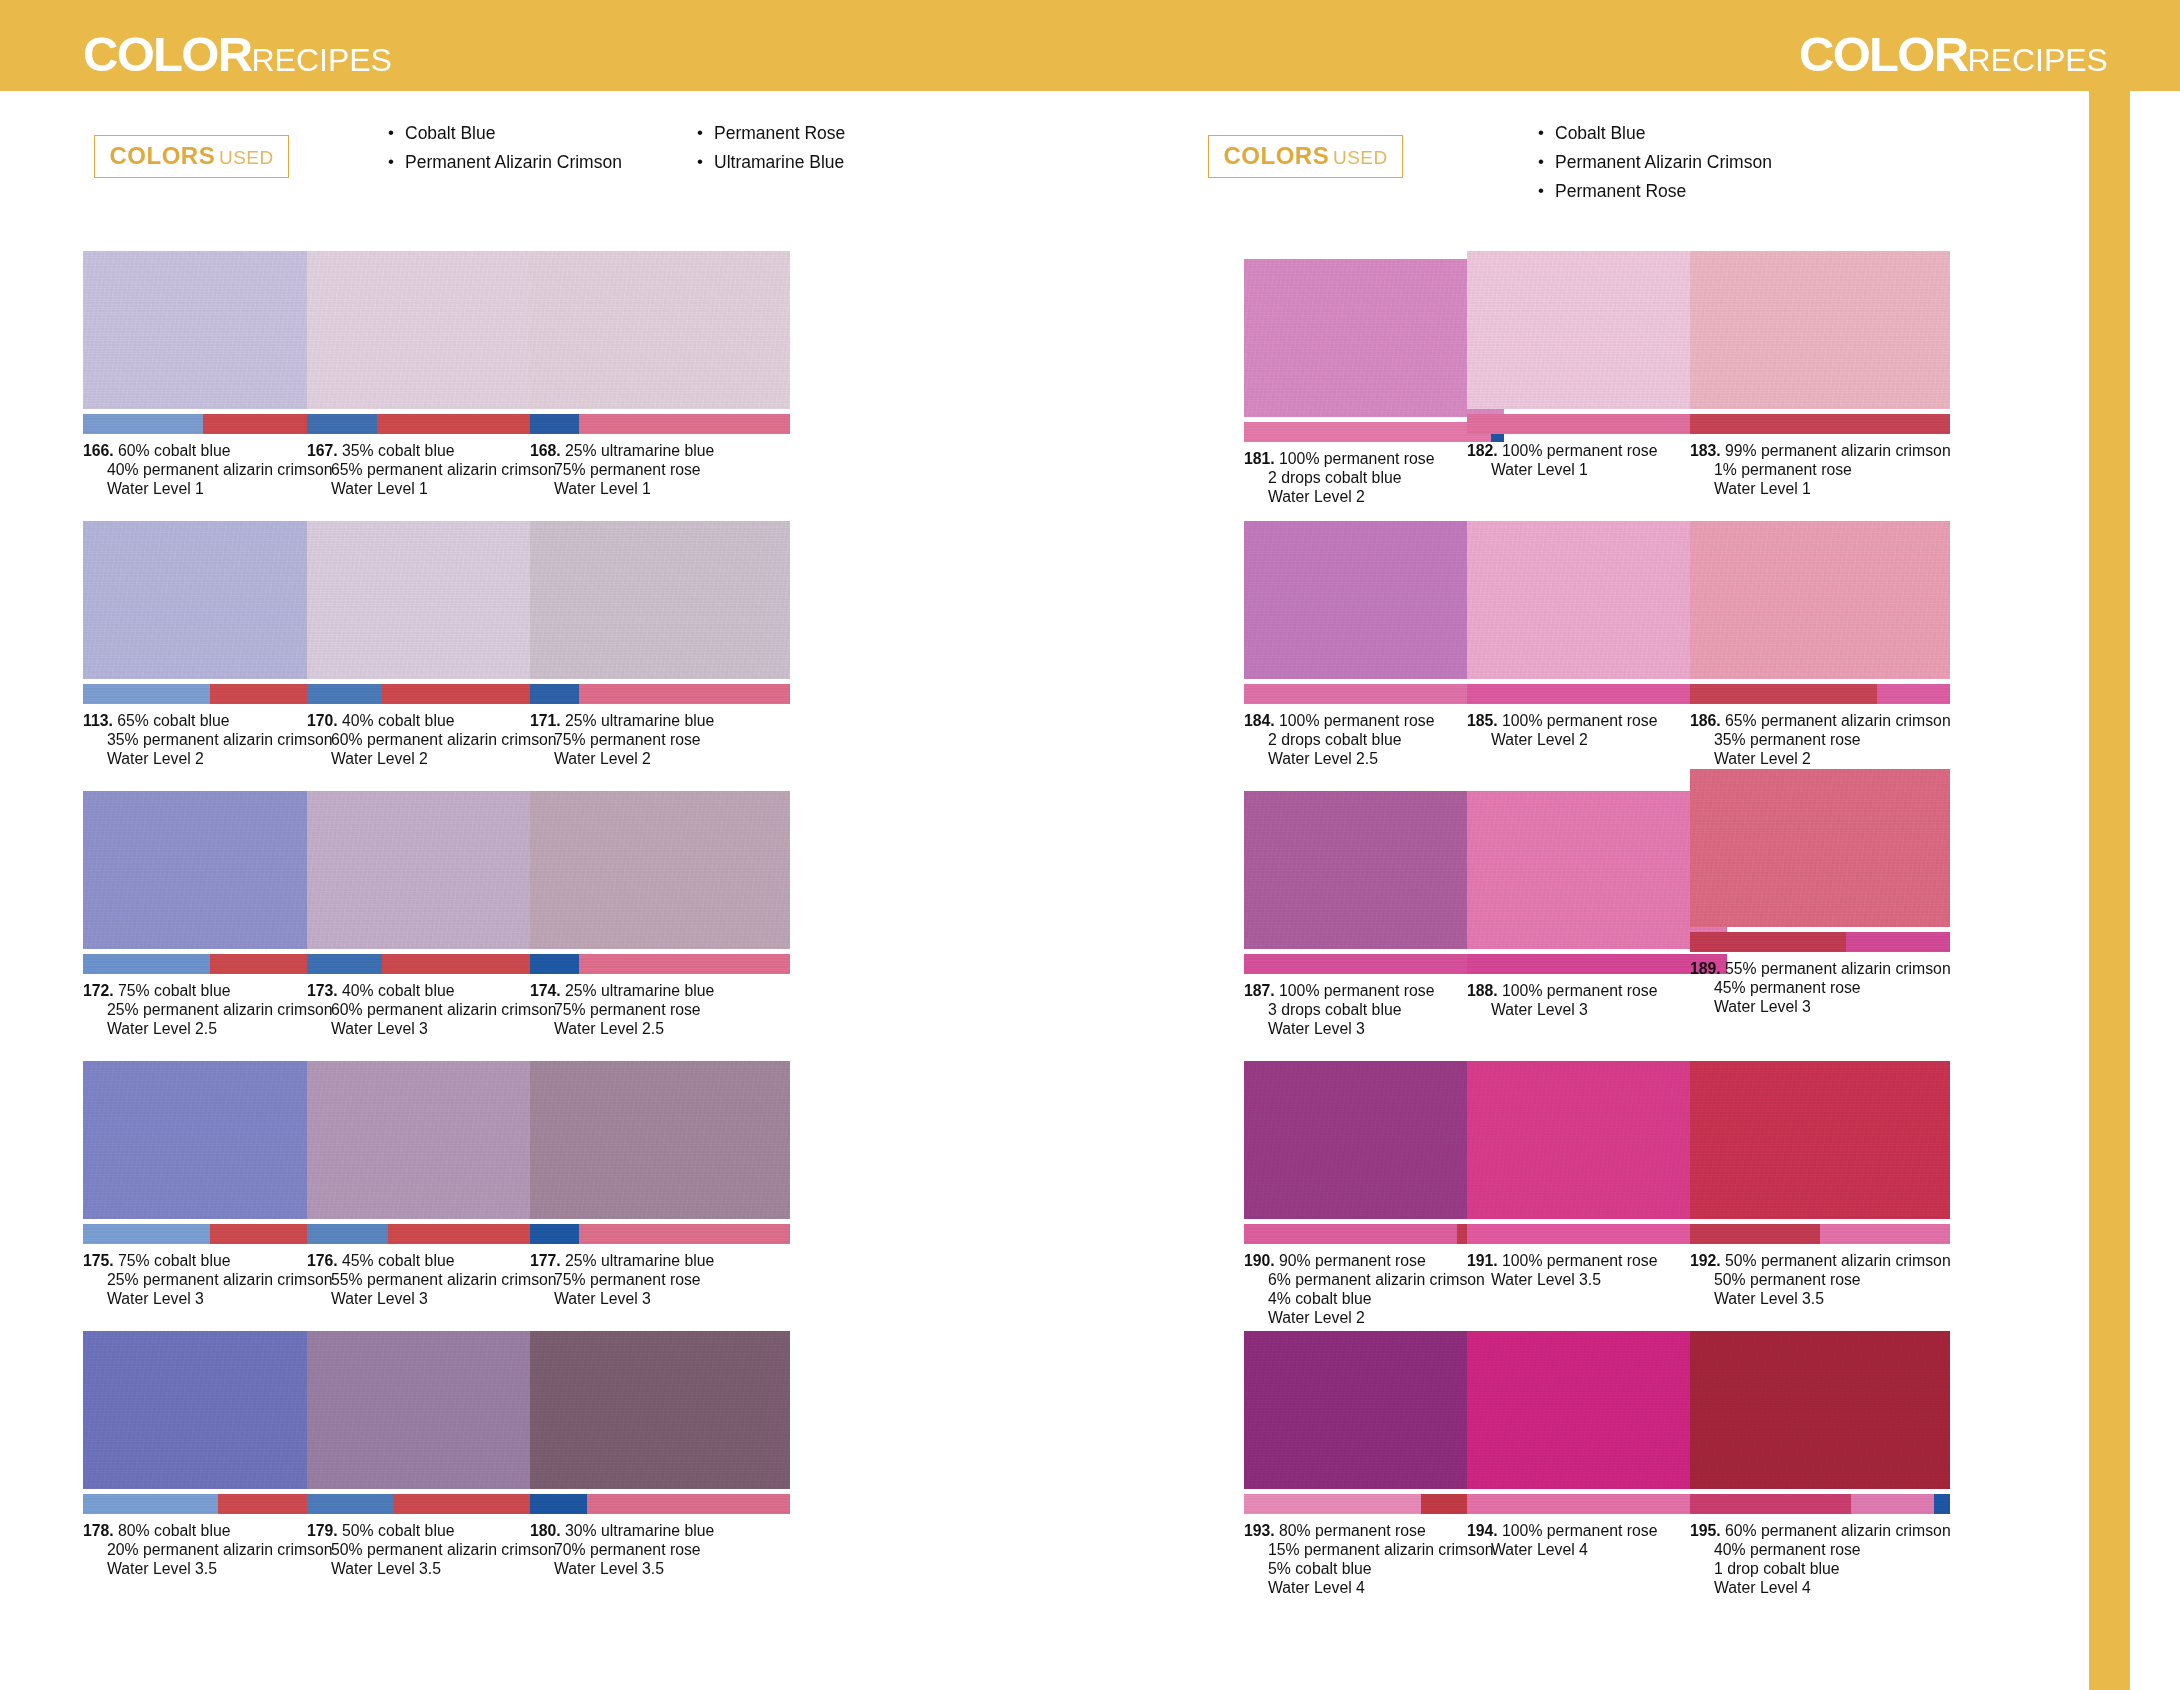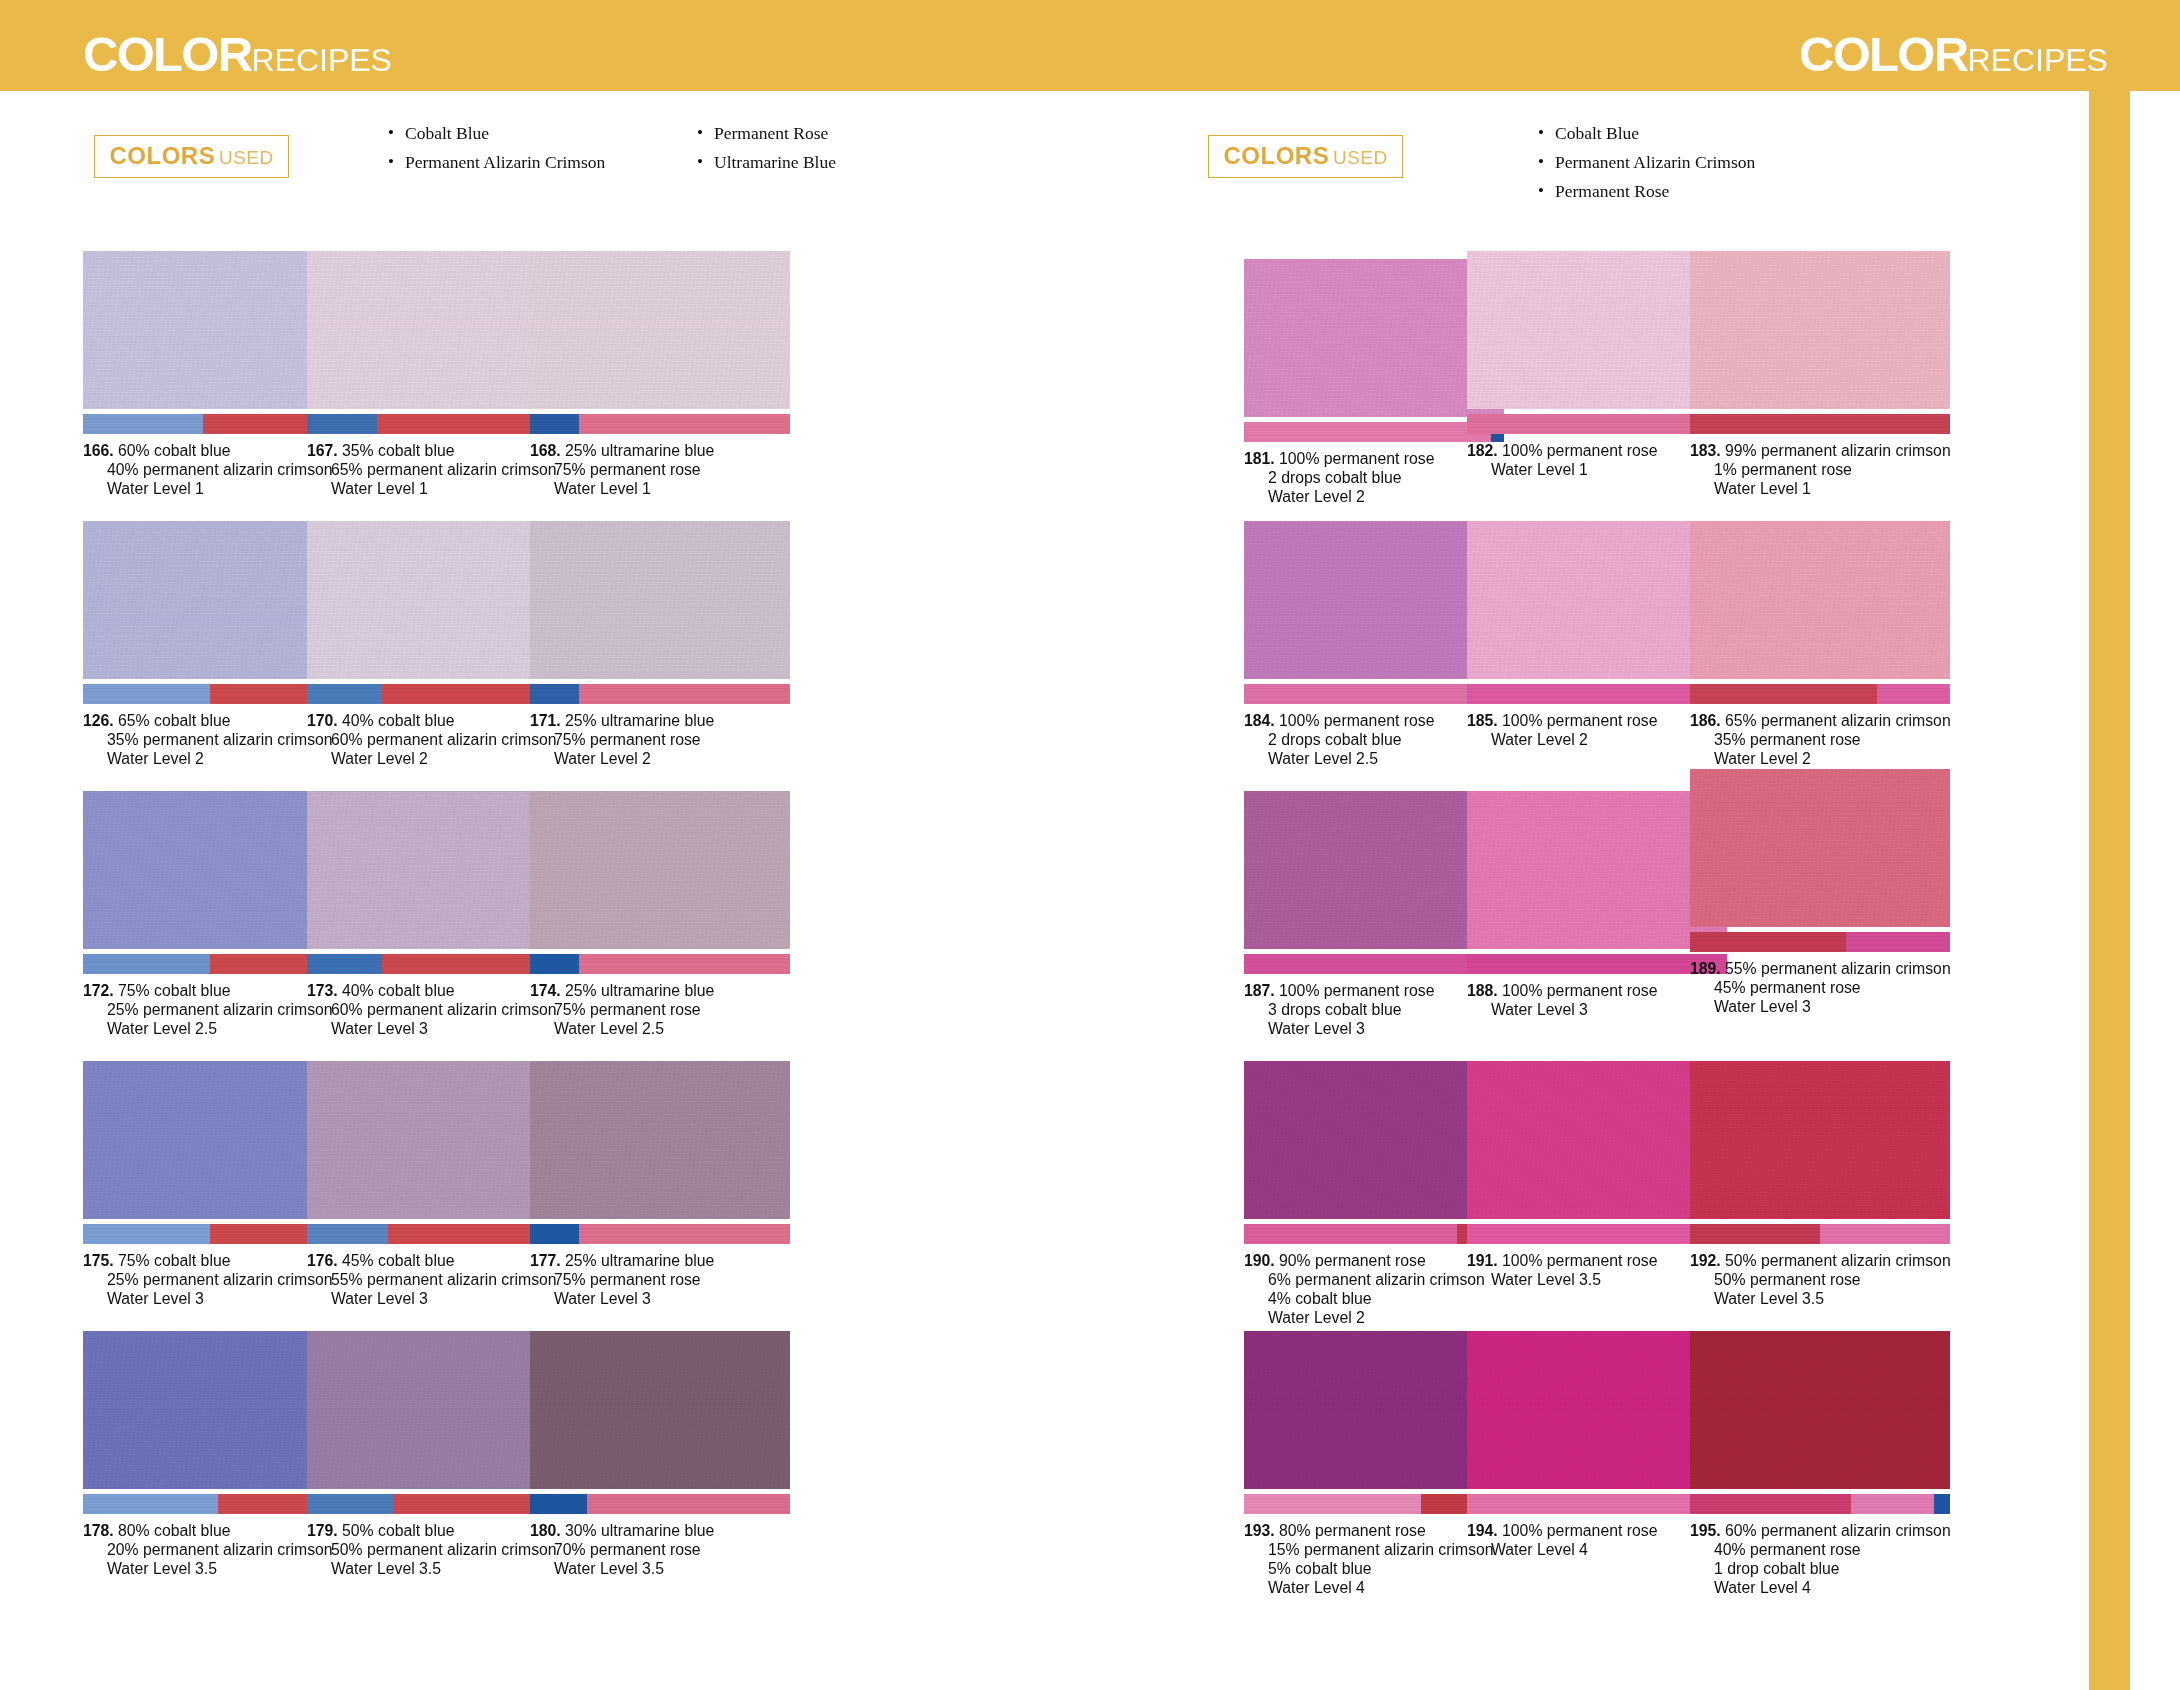--- a/index.html
+++ b/index.html
@@ -41,21 +41,21 @@
   
   .cu-box{
     position:absolute;
     border:1.7px solid #e0a93c;
     padding:6px 14.5px 6.8px 14.5px;
     white-space:nowrap;
   }
   .cu-box .cu-bold{color:#e0a93c;font-weight:700;font-size:24px;letter-spacing:0.5px;}
   .cu-box .cu-reg{color:#e2b75f;font-weight:400;font-size:19px;letter-spacing:0.5px;}
 
-  .cu-list{position:absolute;font-family:Liberation Serif, serif;}
+  .cu-list{position:absolute;}
   .cu-list li{
     list-style:none;
     font-size:17.5px;color:#111;line-height:29px;white-space:nowrap;
     position:relative;padding-left:17px;
   }
   .cu-list li:before{
     content:"\2022";position:absolute;left:0;top:-0.9px;font-size:17px;color:#111;
   }
   ul.cu-list{margin:0;padding:0;}
 
@@ -166,21 +166,21 @@
         <div class="ln">Water Level 1</div>
       </div>
     </div>
     <div class="cell" style="left: 83px; top: 521px;">
       <div class="chip" style="background: rgb(182, 182, 221);"></div>
       <div class="bar">
         <span style="width: 49%; background: rgb(126, 160, 212);"></span>
         <span style="width: 51%; background: rgb(207, 74, 79);"></span>
       </div>
       <div class="caption">
-        <div class="ln first"><span class="num">126.</span>65% cobalt blue</div>
+        <div class="ln first"><span class="num">113.</span>65% cobalt blue</div>
         <div class="ln">35% permanent alizarin crimson</div>
         <div class="ln">Water Level 2</div>
       </div>
     </div>
     <div class="cell" style="left: 307px; top: 521px;">
       <div class="chip" style="background: rgb(220, 207, 224);"></div>
       <div class="bar">
         <span style="width: 29%; background: rgb(75, 124, 187);"></span>
         <span style="width: 71%; background: rgb(208, 73, 78);"></span>
       </div>

